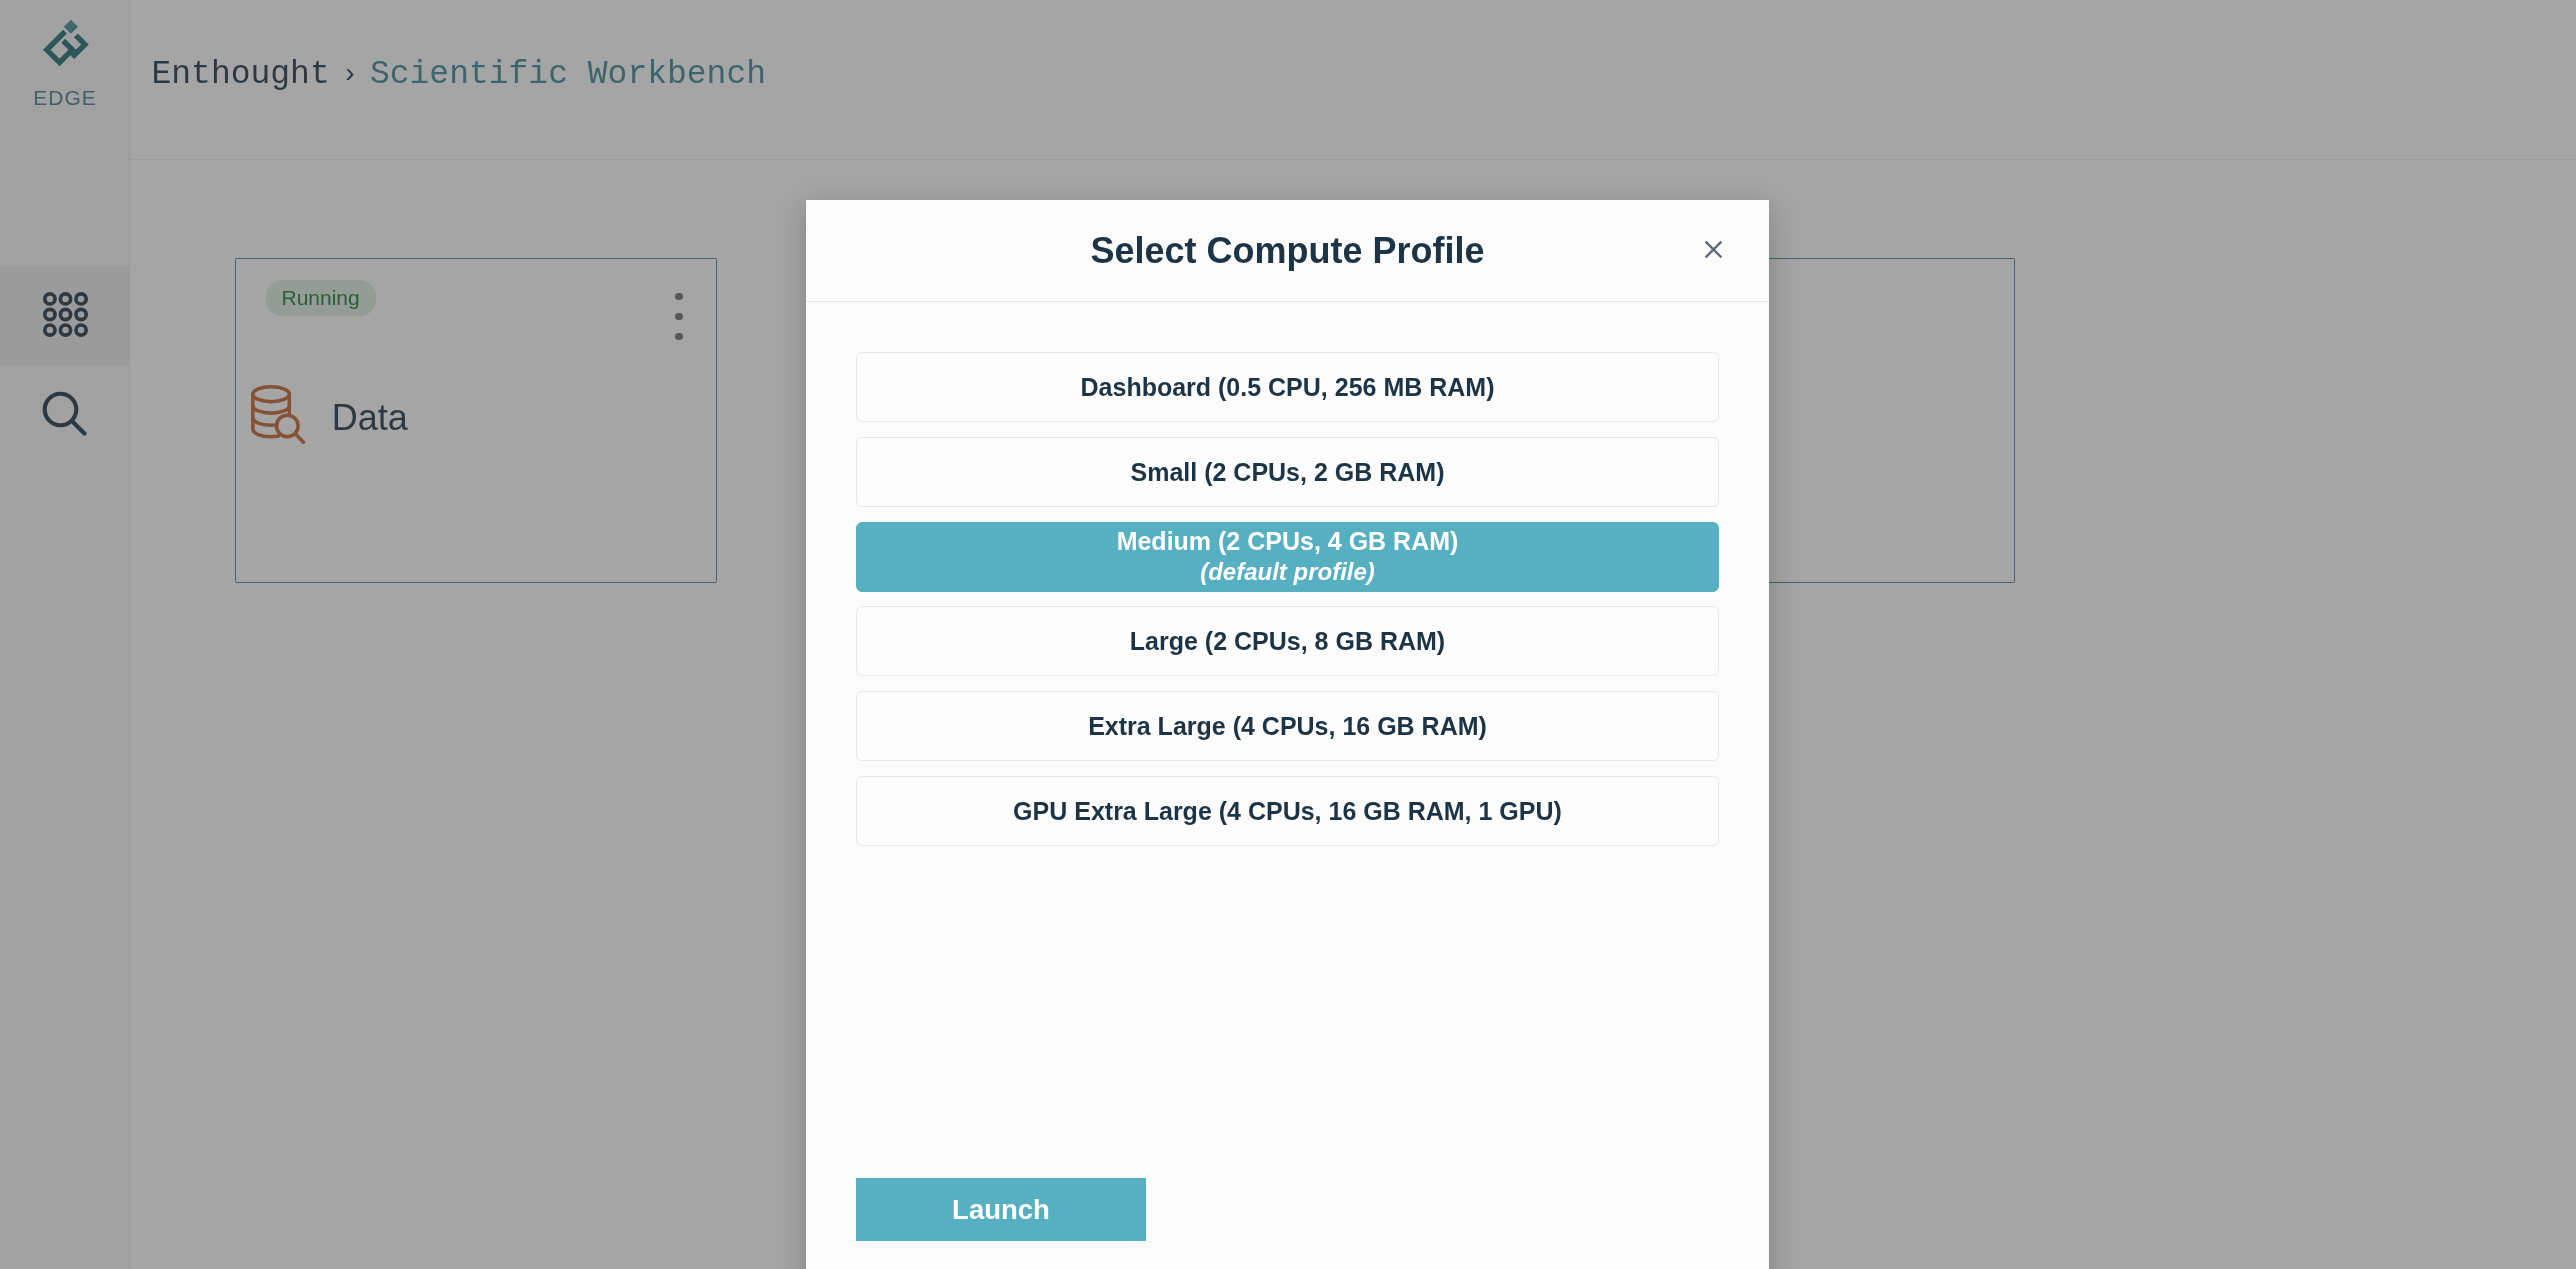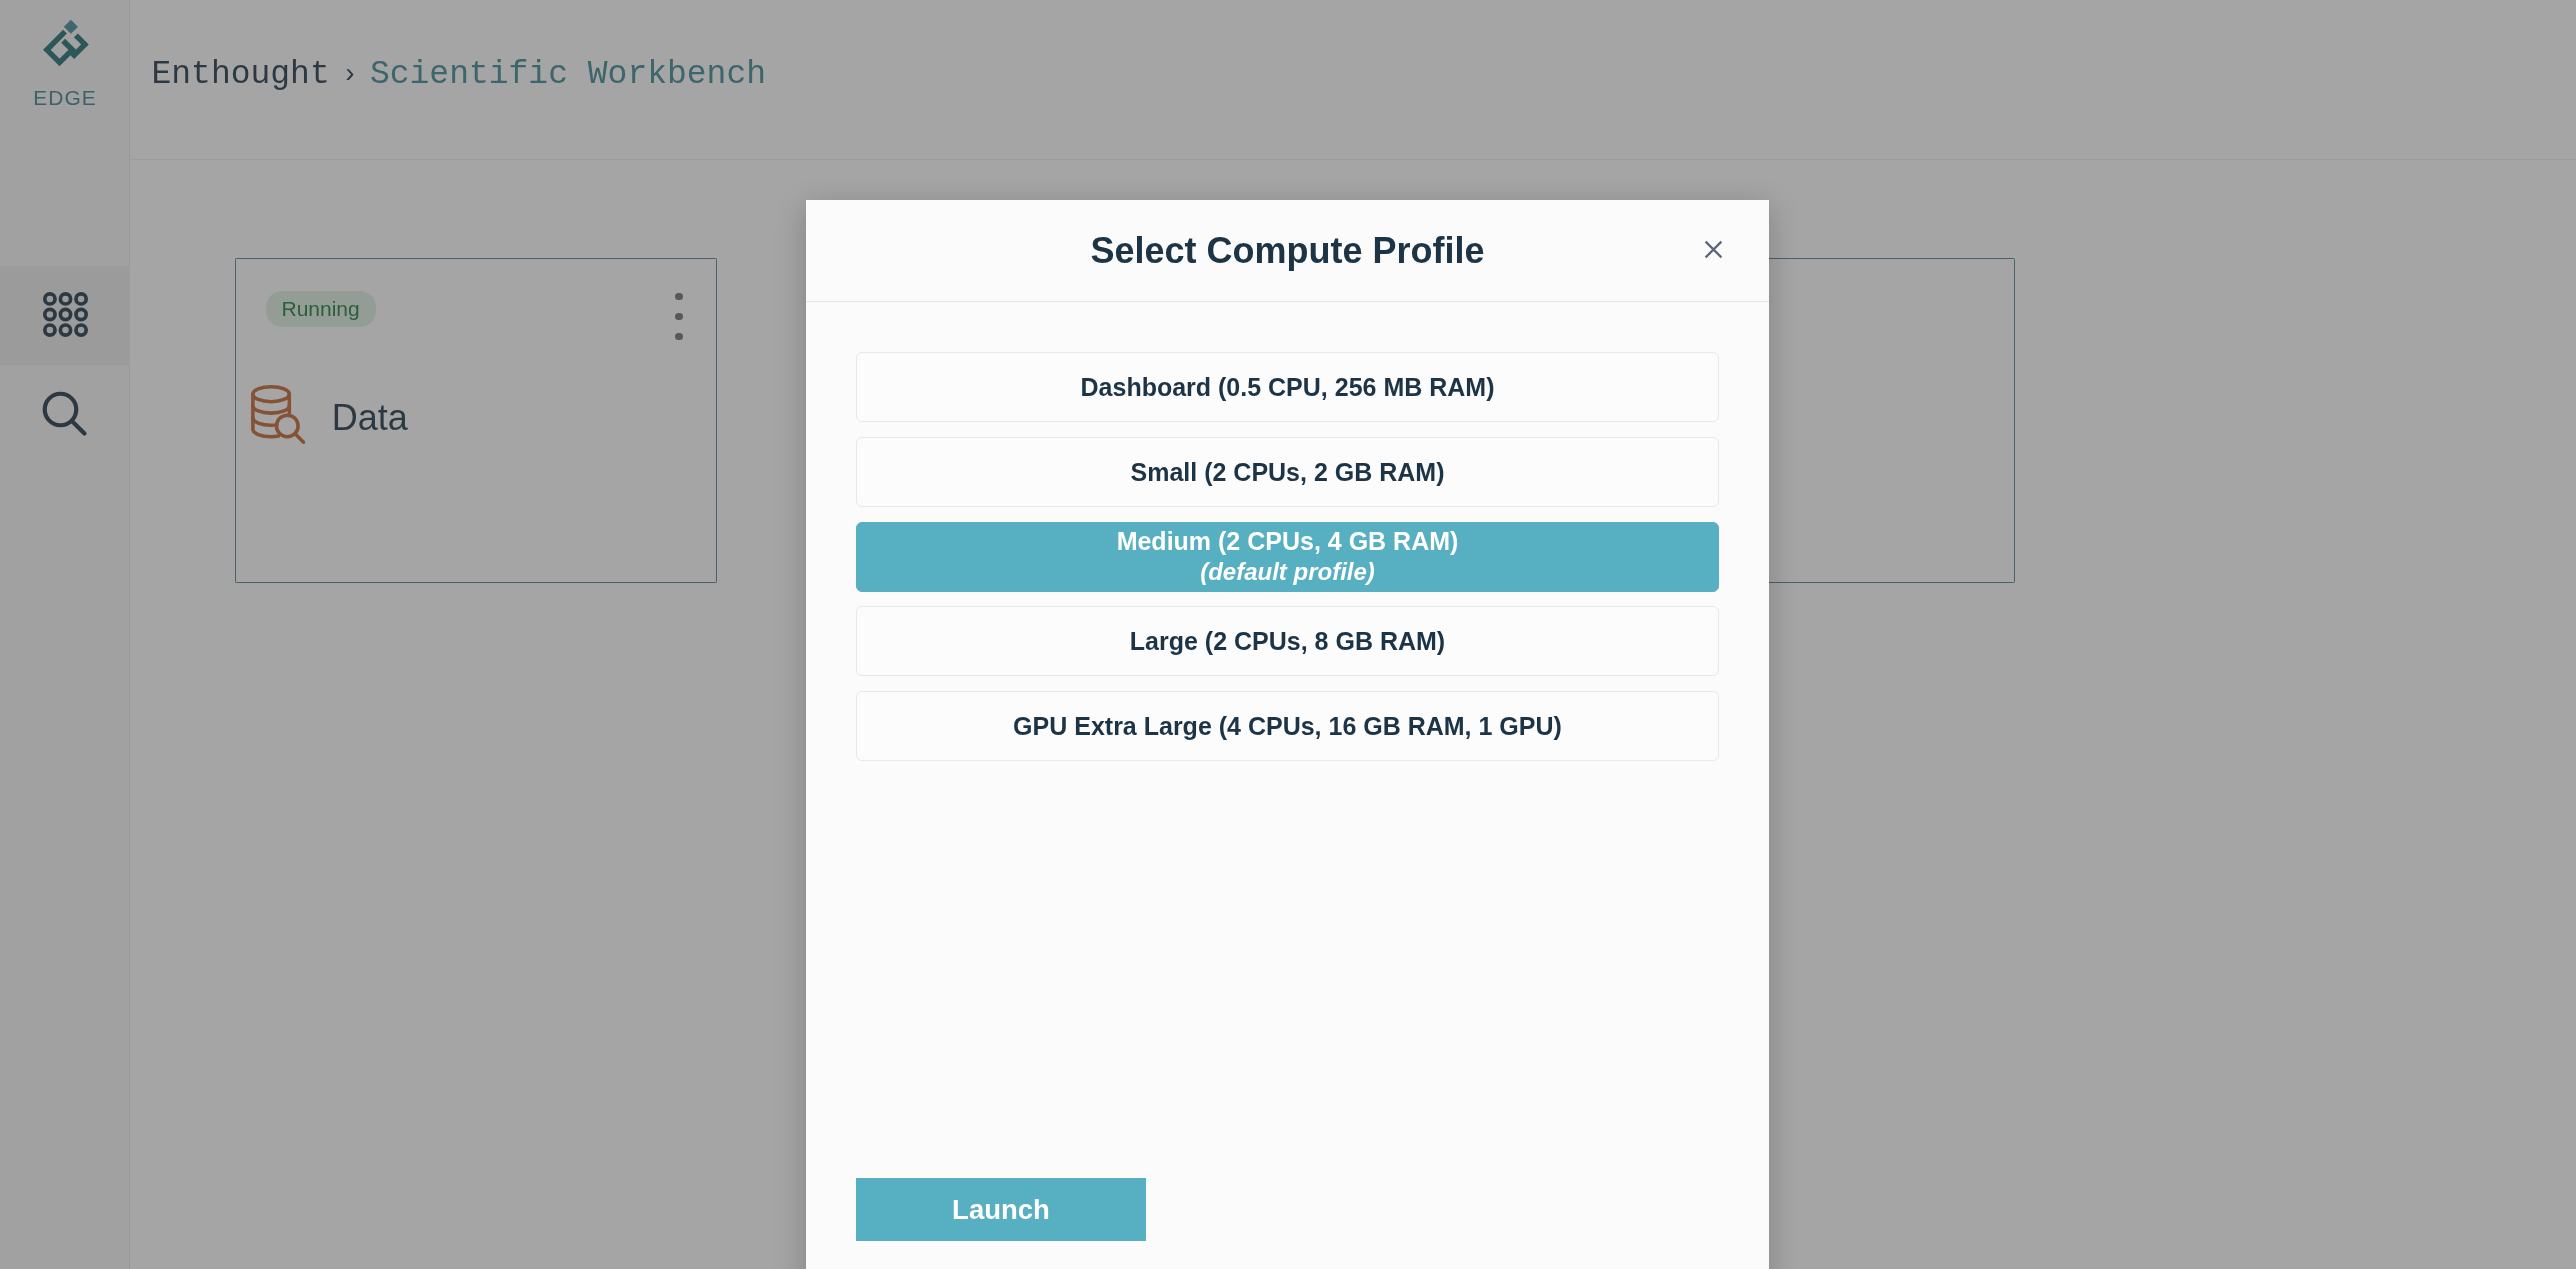--- a/index.html
+++ b/index.html
@@ -123,21 +123,21 @@
     height: 325px;
     border: 1.3px solid #4e808e;
     background: #ffffff;
     border-radius: 1.3px;
   }
   #card-data   { left: 105px; top: 98px; }
   #card-second { left: 1403px; top: 98px; }
 
   .status-pill {
     position: absolute;
-    left: 29.5px; top: 32px;
+    left: 29.5px; top: 21px;
     padding: 7.4px 16px;
     border-radius: 16px;
     background: #dff0e0;
     color: #1b7a33;
     font-size: 21px;
     line-height: 1;
   }
   .card-menu {
     position: absolute;
     right: 29.5px; top: 34px;
@@ -372,20 +372,23 @@
       <span>Small (2 CPUs, 2 GB RAM)</span>
     </button>
     <button class="profile-option selected">
       <span>Medium (2 CPUs, 4 GB RAM)</span>
       <span class="profile-sub">(default profile)</span>
     </button>
     <button class="profile-option">
       <span>Large (2 CPUs, 8 GB RAM)</span>
     </button>
     <button class="profile-option">
+      <span>Extra Large (4 CPUs, 16 GB RAM)</span>
+    </button>
+    <button class="profile-option">
       <span>GPU Extra Large (4 CPUs, 16 GB RAM, 1 GPU)</span>
     </button>
   </div>
 
   <div id="modal-footer">
     <button id="btn-launch" class="footer-btn">Launch</button>
   </div>
 
 </div>
 

